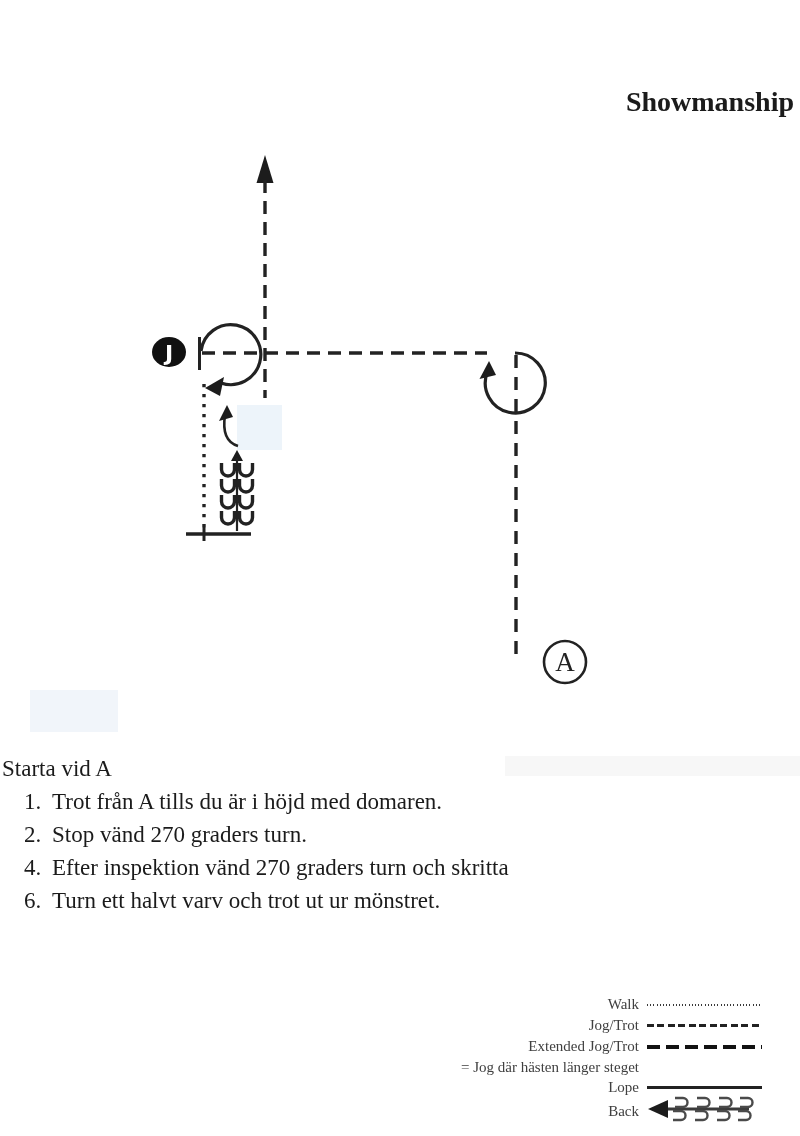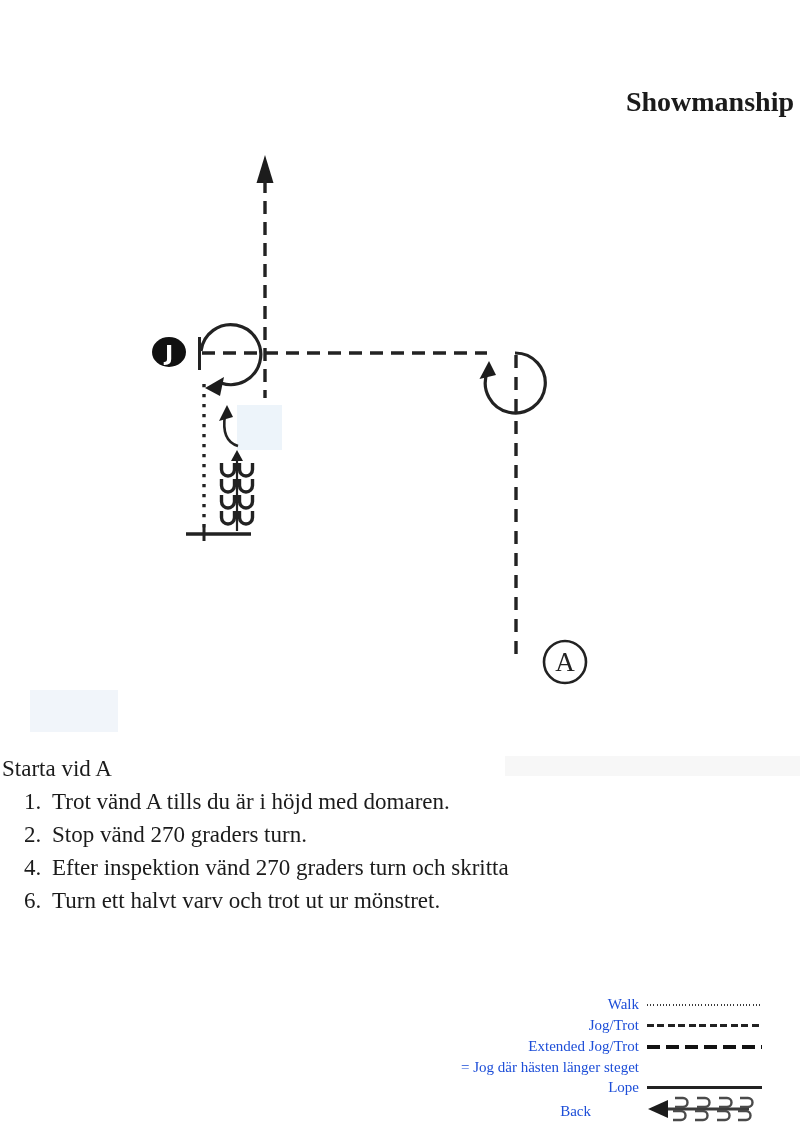--- a/index.html
+++ b/index.html
@@ -15,23 +15,23 @@
   svg.diagram .ink{stroke:#222;fill:none;}
   svg.diagram .fillink{fill:#1c1c1c;stroke:none;}
 
   .instructions{position:absolute;left:2px;top:752px;width:600px;
                 font-size:23px;line-height:33px;white-space:nowrap;}
   .instructions .intro{margin-left:0;}
   .instructions .li{margin-left:22px;}
   .instructions .num{display:inline-block;min-width:28px;}
   .instructions .cont{margin-left:50px;}
 
-  .legend{position:absolute;top:994px;right:38px;width:360px;font-size:15px;color:#1d4ed8;}
+  .legend{position:absolute;top:994px;right:38px;width:360px;font-size:15px;color:#404040;}
   .legend .row{display:flex;justify-content:flex-end;align-items:center;height:21px;}
-  .legend .row.back-row{height:26px;gap:48px;}
+  .legend .row.back-row{height:26px;}
   .legend .lab{white-space:nowrap;text-align:right;}
   .legend .samp{width:115px;margin-left:8px;flex:none;}
   .samp.walk{height:2px;background-image:repeating-linear-gradient(to right,#3a3a3a 0 1px,transparent 1px 3.2px);}
   .samp.jog{height:2.5px;background-image:repeating-linear-gradient(to right,#222 0 7px,transparent 7px 10.5px);}
   .samp.ext{height:4px;background-image:repeating-linear-gradient(to right,#121212 0 13px,transparent 13px 19px);}
   .samp.lope{height:2.5px;background:#222;}
   .samp.empty{height:1px;background:none;}
   .legend .note-row{height:20px;}
 </style>
 </head>
@@ -89,21 +89,21 @@
 
     <line class="ink" x1="516" y1="355" x2="516" y2="655" stroke-width="3.4" stroke-dasharray="13 9"></line>
 
     <circle cx="565" cy="662" r="21" fill="none" stroke="#222" stroke-width="2.6"></circle>
     <text x="565" y="671" text-anchor="middle" font-family="Liberation Serif, serif" font-size="27" fill="#222">A</text>
   </svg>
 
   <div class="instructions">
     <div class="intro">Starta vid A</div>
     <div class="li">
-      <span class="num">1.</span><span>Trot vänd A tills du är i höjd med domaren.</span>
+      <span class="num">1.</span><span>Trot från A tills du är i höjd med domaren.</span>
     </div>
     <div class="li">
       <span class="num">2.</span><span>Stop vänd 270 graders turn.</span>
     </div>
     <div class="li">
       <span class="num">4.</span><span>Efter inspektion vänd 270 graders turn och skritta</span>
     </div>
     <div class="li">
       <span class="num">6.</span><span>Turn ett halvt varv och trot ut ur mönstret.</span>
     </div>

